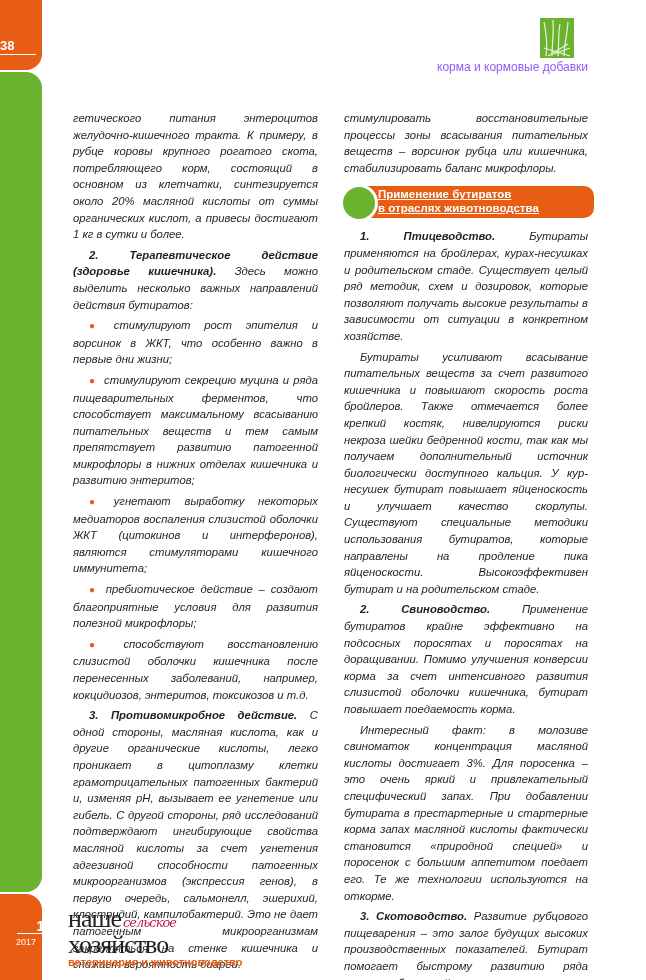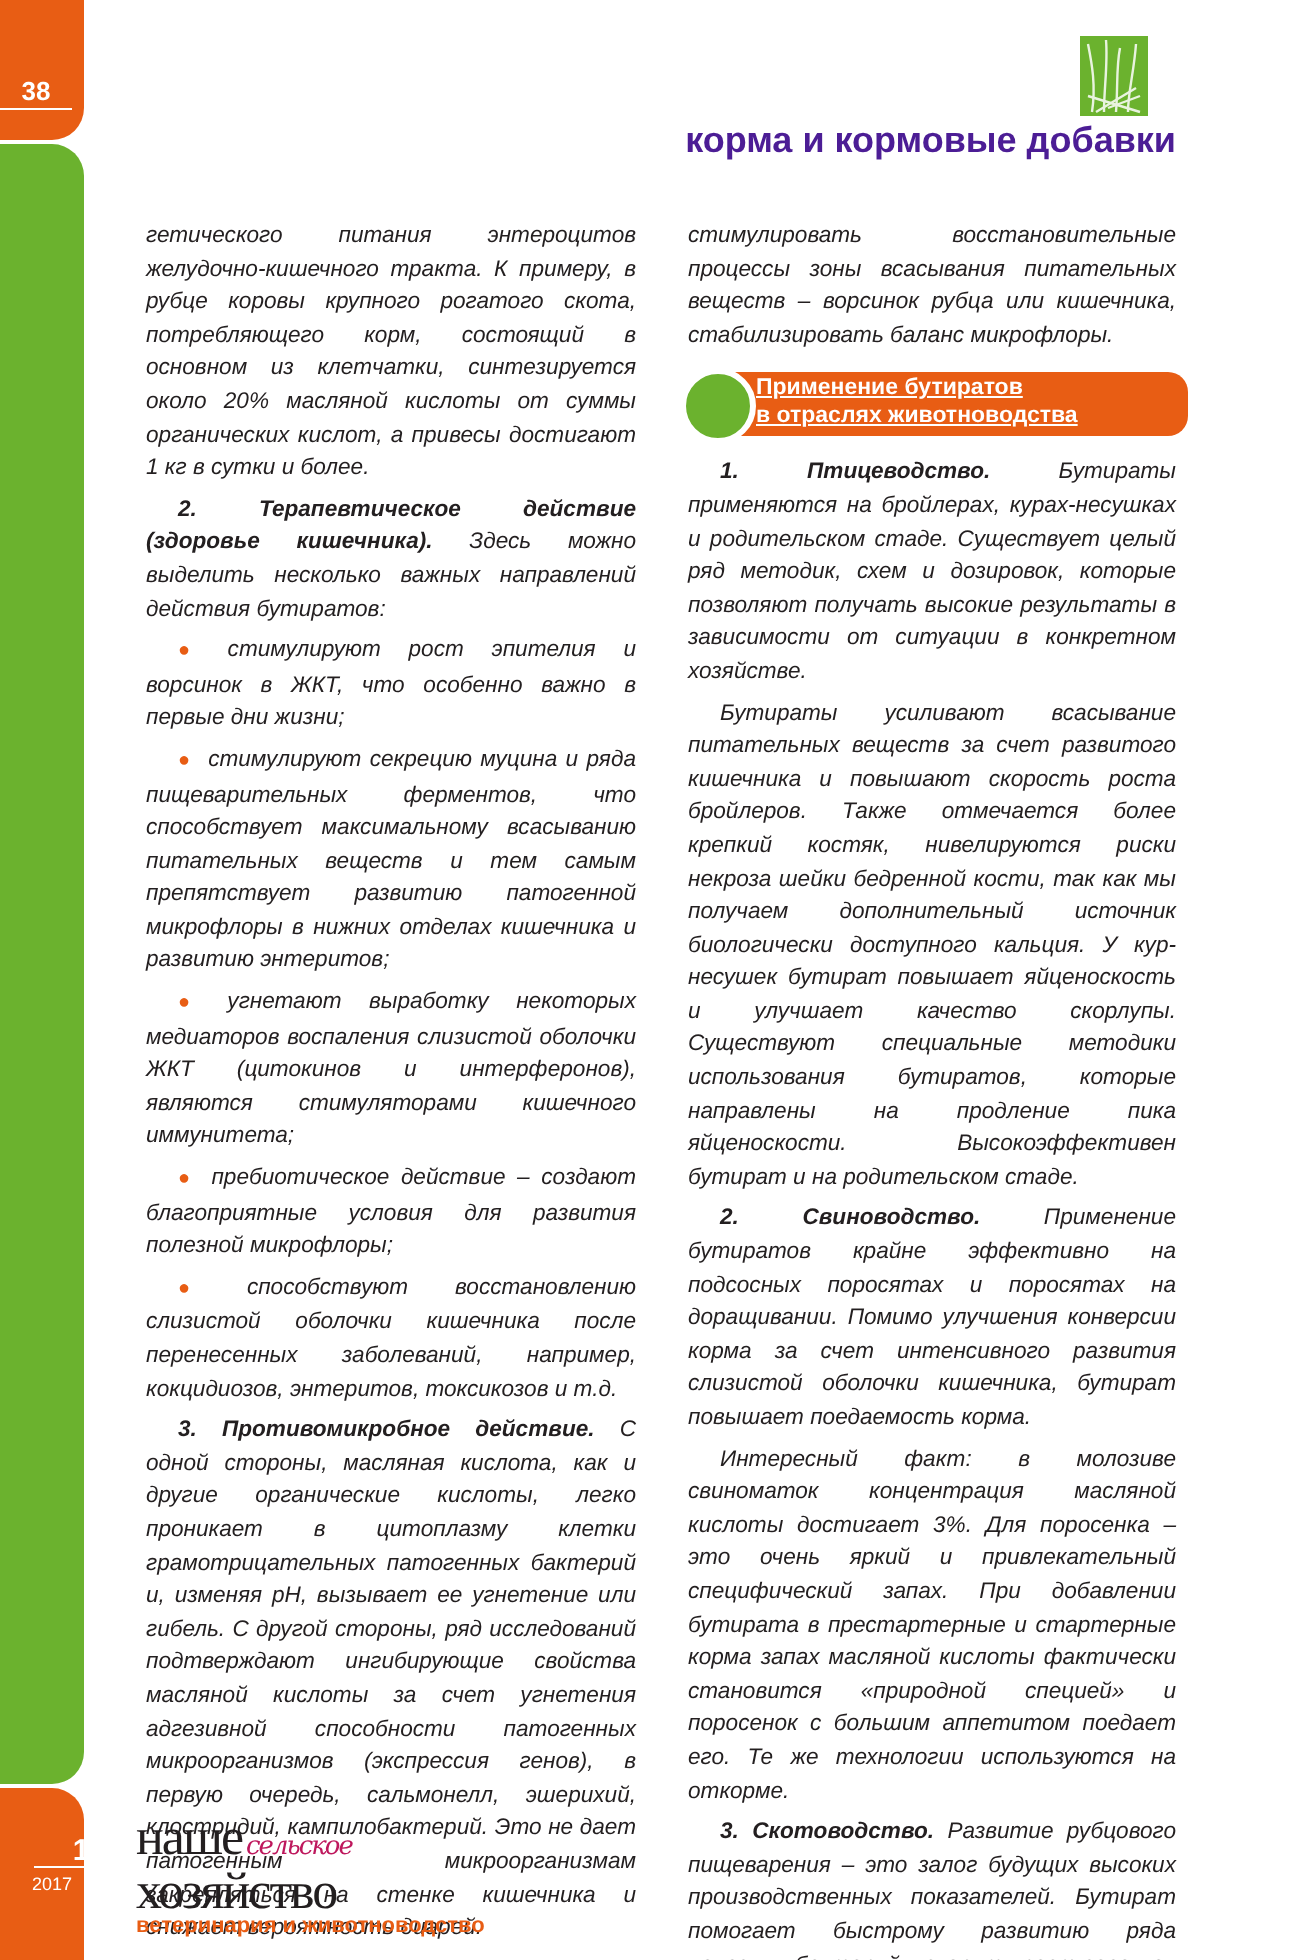--- a/index.html
+++ b/index.html
@@ -4,28 +4,28 @@
 <style>
   html, body { margin:0; padding:0; }
   body { width:646px; height:980px; background:#ffffff; position:relative; overflow:hidden;
          font-family:"Liberation Sans", "DejaVu Sans", sans-serif; color:#231f20; }
   .side-orange-top { position:absolute; left:0; top:0; width:42px; height:70px; background:#e85d14;
          border-bottom-right-radius:16px; }
   .side-green { position:absolute; left:0; top:72px; width:42px; height:820px; background:#6bb22e;
          border-top-right-radius:16px; border-bottom-right-radius:16px; }
   .side-orange-bottom { position:absolute; left:0; top:894px; width:42px; height:86px; background:#e85d14;
          border-top-right-radius:16px; }
-  .page-num { position:absolute; left:0; top:38px; width:36px; text-align:center; color:#fff;
+  .page-num { position:absolute; left:0; top:38px; width:36px; text-align:left; color:#fff;
          font-weight:bold; font-size:13px; border-bottom:1px solid #fff; padding-bottom:1px; }
   .issue-num { position:absolute; left:0; top:918px; width:36px; text-align:right; color:#fff;
          font-weight:bold; font-size:15px; line-height:15px; border-bottom:1px solid #fff;margin-left:17px; }
   .issue-year { position:absolute; left:0; top:937px; width:36px; text-align:right; color:#fff;
          font-weight:normal; font-size:9px; }
   .section-icon { position:absolute; left:540px; top:18px; width:34px; height:40px; background:#6bb22e; }
-  .section-title { position:absolute; right:58px; top:60px; color:#4c1d95; font-weight:bold; font-size:18px; }
+  .section-title { position:absolute; right:58px; top:60px; color:#8b5cf6; font-weight:normal; font-size:12px; }
   .col { position:absolute; top:106px; font-size:11.3px; line-height:16.6px; text-align:justify; }
   .col-left { left:69px; width:253px; }
   .col-right { left:340px; width:252px; }
   .col p { margin:4px; text-indent:16px;font-style:italic; }
   .col p.noindent { text-indent:0; }
   .col b { font-weight:bold; }
   .bullet { margin:0; text-indent:0; }
   .bullet .dot { color:#e85d14; font-size:10px; margin-right:8px; }
   .heading-box { position:relative; margin:8px 0 8px 0; height:36px; }
   .heading-bar { position:absolute; left:18px; top:2px; width:236px; height:32px; background:#e85d14;

